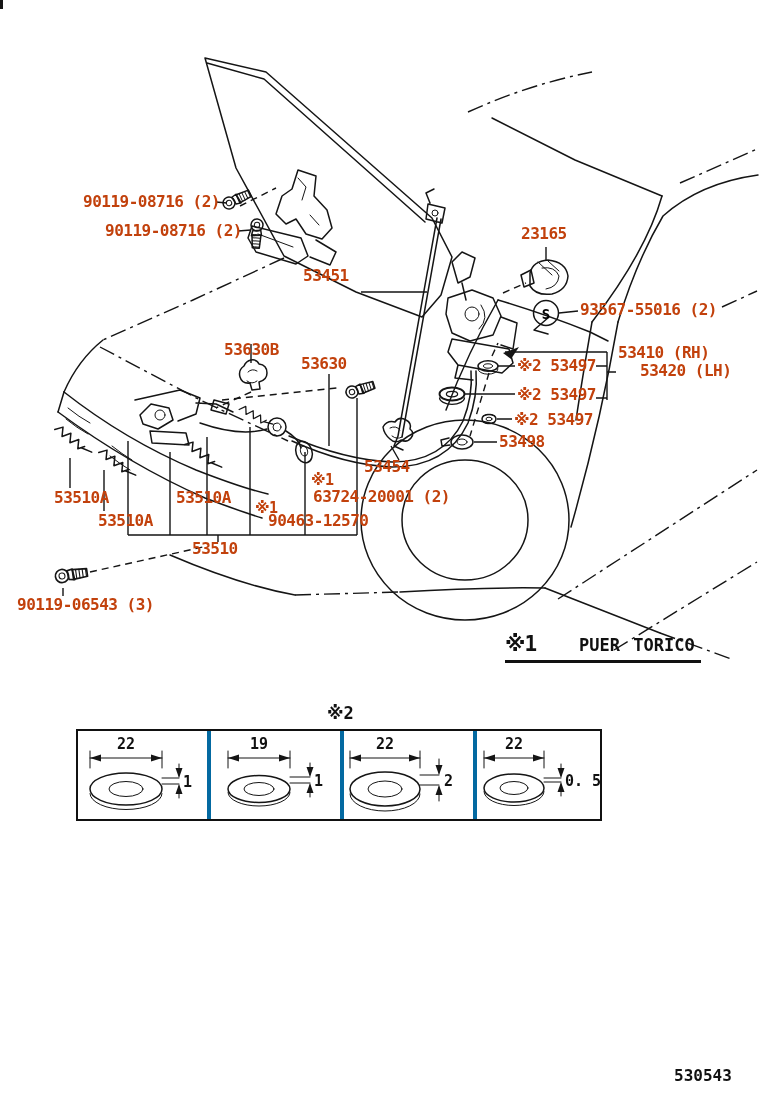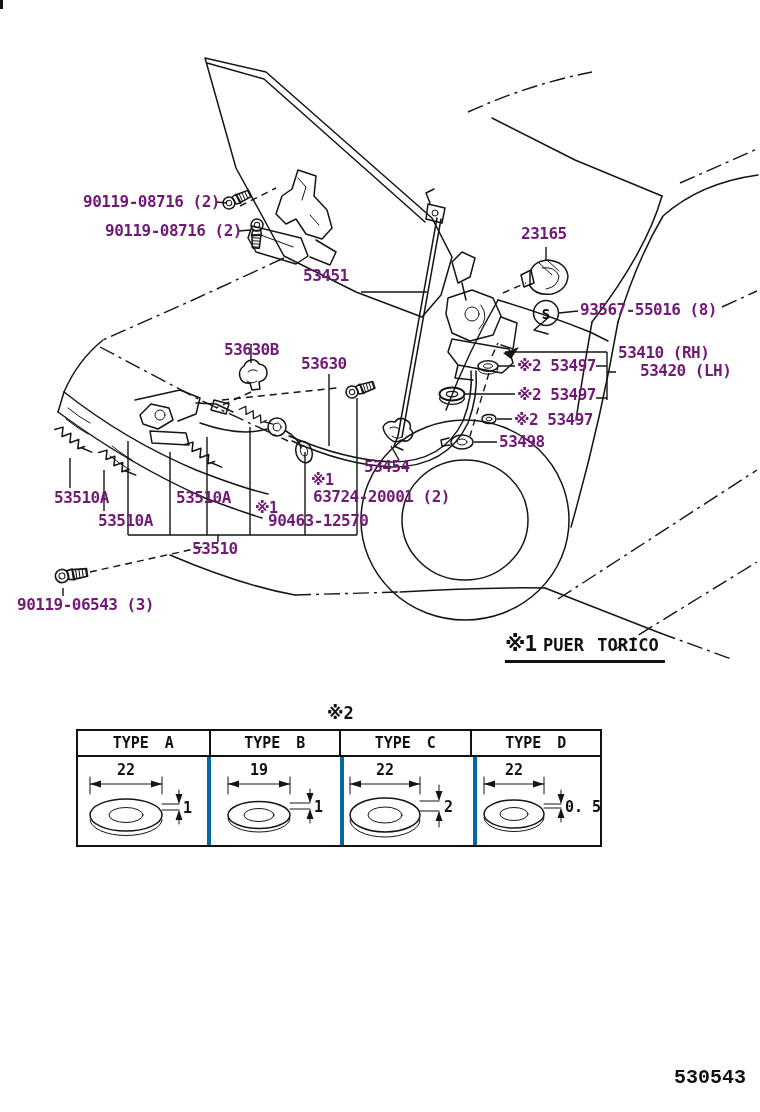--- a/index.html
+++ b/index.html
@@ -7,29 +7,29 @@
          font-family:"DejaVu Sans Mono","DejaVu Sans",monospace;color:#111;}
   svg{display:block;}
   .art{position:absolute;left:0;top:0;}
   .p   {stroke:#151515;stroke-width:1.5;fill:none;stroke-linecap:round;stroke-linejoin:round;}
   .thin{stroke:#151515;stroke-width:1;fill:none;stroke-linecap:round;}
   .lead{stroke:#151515;stroke-width:1.4;fill:none;}
   .dash{stroke:#151515;stroke-width:1.4;fill:none;stroke-dasharray:7 5;}
   .dd  {stroke:#151515;stroke-width:1.4;fill:none;stroke-dasharray:16 5 3 5;}
   .fill{fill:#151515;stroke:none;}
   .lbl{position:absolute;font-weight:700;font-size:16px;line-height:1;letter-spacing:-0.5px;
-       white-space:nowrap;color:#701a75;}
+       white-space:nowrap;color:#c2410c;}
   .lbl.small{font-size:15px;}
   .lbl.rh{font-size:16px;}
   .note{position:absolute;left:505px;top:632px;display:inline-flex;align-items:baseline;gap:7px;
         border-bottom:3.5px solid #111;padding:0 6px 4px 0;}
   .note .mk{font-size:21px;font-weight:700;letter-spacing:-1px;}
-  .note .tx{font-size:17px;font-weight:700;word-spacing:3px;}
+  .note .tx{font-size:17px;font-weight:700;word-spacing:3px;margin-left:36px;}
   .tmark{position:absolute;left:327px;top:703px;font-size:17px;font-weight:700;}
-  .pagecode{position:absolute;left:674px;top:1066px;font-size:20px;font-weight:700;font-family:Liberation Mono, monospace;}
+  .pagecode{position:absolute;left:674px;top:1066px;font-size:16px;font-weight:700;}
   .washer-table{position:absolute;left:76px;top:729px;width:522px;border:2.5px solid #111;background:#fff;}
   .wt-head{display:grid;grid-template-columns:repeat(4,1fr);border-bottom:2px solid #111;}
   .wt-hcell{height:24px;line-height:24px;text-align:center;font-size:15px;font-weight:700;
             word-spacing:7px;border-left:2px solid #111;}
   .wt-hcell:first-child{border-left:none;}
   .wt-body{display:grid;grid-template-columns:repeat(4,1fr);}
   .wt-cell{position:relative;height:88px;border-left:4px solid #0369a1;}
   .wt-cell:first-child{border-left:none;}
   .wt-cell .dia{position:absolute;top:4px;text-align:center;font-size:15px;font-weight:700;}
   .wt-cell .thk{position:absolute;font-size:15px;font-weight:700;}
@@ -197,21 +197,21 @@
       <path class="lead" d="M607,352 L607,400 M596,366 L607,366 M596,398 L607,398 M607,372 L616,372 M607,352 L505,352"></path>
       <path class="fill" d="M503,353 l16,-6 l-8,12 Z"></path>
       <path class="lead" d="M128,535 L357,535 M128,535 L128,441 M170,535 L170,452 M207,535 L207,437 M250,535 L250,427 M305,535 L305,452 M357,535 L357,398 M218,535 L218,542"></path>
     </g>
   </svg>
 
   <div class="lbl" style="left:83px;top:194px">90119-08716 (2)</div>
   <div class="lbl" style="left:105px;top:223px">90119-08716 (2)</div>
   <div class="lbl" style="left:521px;top:226px">23165</div>
   <div class="lbl" style="left:303px;top:268px">53451</div>
-  <div class="lbl" style="left:580px;top:302px">93567-55016 (8)</div>
+  <div class="lbl" style="left:580px;top:302px">93567-55016 (2)</div>
   <div class="lbl" style="left:224px;top:342px">53630B</div>
   <div class="lbl" style="left:301px;top:356px">53630</div>
   <div class="lbl rh" style="left:618px;top:345px">53410 (RH)</div>
   <div class="lbl rh" style="left:640px;top:363px">53420 (LH)</div>
   <div class="lbl" style="left:517px;top:358px">※2 53497</div>
   <div class="lbl" style="left:517px;top:387px">※2 53497</div>
   <div class="lbl" style="left:514px;top:412px">※2 53497</div>
   <div class="lbl" style="left:499px;top:434px">53498</div>
   <div class="lbl" style="left:364px;top:459px">53454</div>
   <div class="lbl small" style="left:311px;top:473px">※1</div>
@@ -225,26 +225,20 @@
   <div class="lbl" style="left:17px;top:597px">90119-06543 (3)</div>
 
   <div class="note">
     <span class="mk">※1</span>
     <span class="tx">PUER TORICO</span>
   </div>
 
   <div class="tmark">※2</div>
 
   <div class="washer-table">
-    <div class="wt-head">
-      <div class="wt-hcell">TYPE A</div>
-      <div class="wt-hcell">TYPE B</div>
-      <div class="wt-hcell">TYPE C</div>
-      <div class="wt-hcell">TYPE D</div>
-    </div>
     <div class="wt-body">
 
       <div class="wt-cell">
         <svg width="129" height="88" viewBox="0 0 129 88">
           <path class="thin" d="M12,27 H84 M12,20 V37 M84,20 V37"></path>
           <path class="fill" d="M12,27 l11,-3.5 v7 Z"></path>
             <path class="fill" d="M84,27 l-11,-3.5 v7 Z"></path>
           <ellipse class="p" cx="48" cy="58" rx="36" ry="16"></ellipse>
           <ellipse class="thin" cx="48" cy="58" rx="17" ry="7.5"></ellipse>
           <path class="thin" d="M12,62.5 A36,16 0 0 0 84,62.5"></path>

